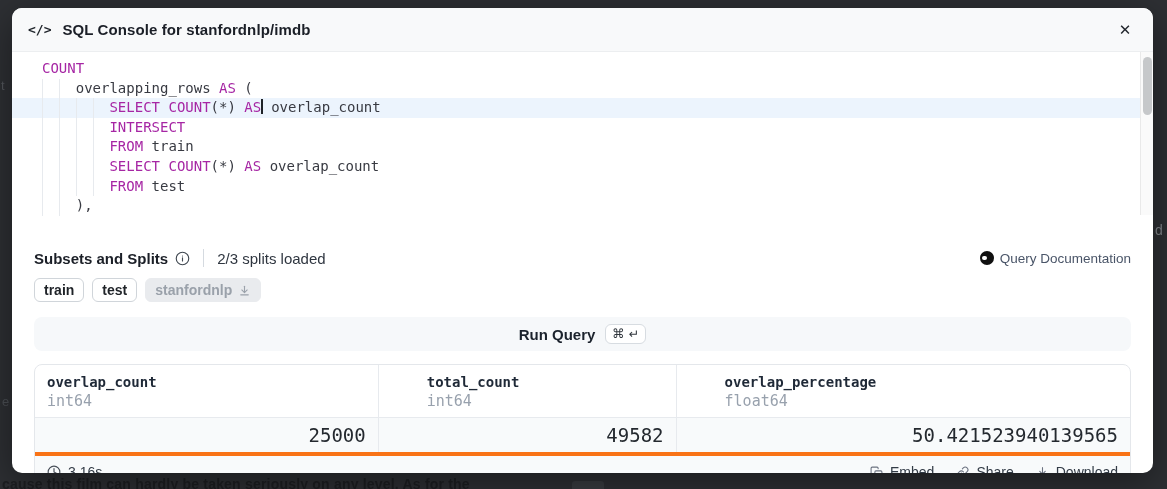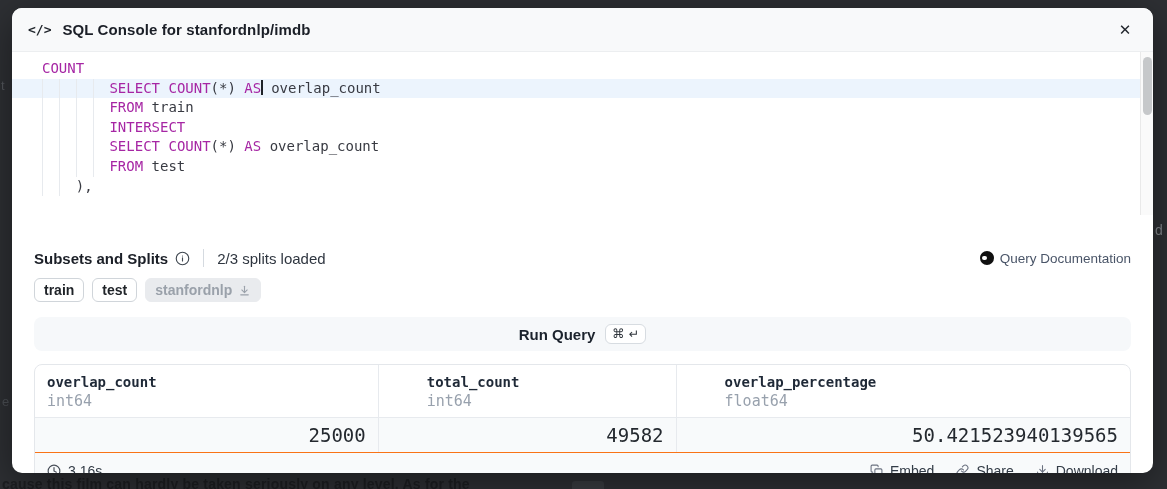--- a/index.html
+++ b/index.html
@@ -96,21 +96,21 @@
   .t-head .cell { padding:9px 12px 8px; }
   .cell + .cell { border-left:1px solid #e7eaee;padding-left:48px; }
   .col-name { font-family:"DejaVu Sans Mono",monospace; font-size:14px; font-weight:700; color:#1f2937; line-height:17px; }
   .col-type { font-family:"DejaVu Sans Mono",monospace; font-size:15px; color:#98a1ad; line-height:16px; margin-top:2px; }
   .t-data { border-top:1px solid #e7eaee; background:#f8fafb; }
   .t-data .cell {
     height:34px; line-height:34px; text-align:right; padding:0 12px;
     font-family:"DejaVu Sans Mono",monospace; font-size:19px; color:#24292f;
   }
   .t-footer {
-    border-top:1px solid #f97316; background:#f8fafb; height:36px;
+    border-top:4px solid #f97316; background:#f8fafb; height:36px;
     display:flex; align-items:center; padding:0 12px;
   }
   .elapsed { display:flex; align-items:center; gap:7px; font-size:14px; color:#323b46; }
   .foot-actions { margin-left:auto; display:flex; align-items:center; gap:22px; }
   .foot-btn { display:flex; align-items:center; gap:7px; font-size:14px; color:#323b46; background:none; border:none; cursor:pointer; font-family:inherit; }
   .icon-stroke { stroke:#6b7280; fill:none; stroke-width:2; stroke-linecap:round; stroke-linejoin:round; }
 </style>
 </head>
 <body>
 
@@ -127,23 +127,24 @@
 
     <div class="modal-header">
       <span class="title-icon">&lt;/&gt;</span>
       <span class="modal-title">SQL Console for stanfordnlp/imdb</span>
       <button class="close-btn">✕</button>
     </div>
 
     <div class="editor">
       <div class="code-lines">
           <div class="code-line"><span class="tok-kw">COUNT</span></div>
+          <div class="code-line"><span class="indent" style="width: 33.72px;"></span><span class="tok-pl">overlapping_rows </span><span class="tok-kw">AS</span><span class="tok-pl"> (</span></div>
           <div class="code-line active"><span class="indent" style="width: 67.44px;"></span><span class="tok-kw">SELECT</span><span class="tok-pl"> </span><span class="tok-kw">COUNT</span><span class="tok-pl">(*)</span><span class="tok-pl"> </span><span class="tok-kw">AS</span><span class="cursor"></span><span class="tok-pl"> overlap_count</span></div>
+          <div class="code-line"><span class="indent" style="width: 67.44px;"></span><span class="tok-kw">INTERSECT</span></div>
           <div class="code-line"><span class="indent" style="width: 67.44px;"></span><span class="tok-kw">FROM</span><span class="tok-pl"> train</span></div>
-          <div class="code-line"><span class="indent" style="width: 67.44px;"></span><span class="tok-kw">INTERSECT</span></div>
           <div class="code-line"><span class="indent" style="width: 67.44px;"></span><span class="tok-kw">SELECT</span><span class="tok-pl"> </span><span class="tok-kw">COUNT</span><span class="tok-pl">(*)</span><span class="tok-pl"> </span><span class="tok-kw">AS</span><span class="tok-pl"> overlap_count</span></div>
           <div class="code-line"><span class="indent" style="width: 67.44px;"></span><span class="tok-kw">FROM</span><span class="tok-pl"> test</span></div>
           <div class="code-line"><span class="indent" style="width: 33.72px;"></span><span class="tok-pl">),</span></div>
         </div>
       <div class="ed-scrollbar">
         <div class="ed-thumb"></div>
       </div>
     </div>
 
     <div class="modal-body">

